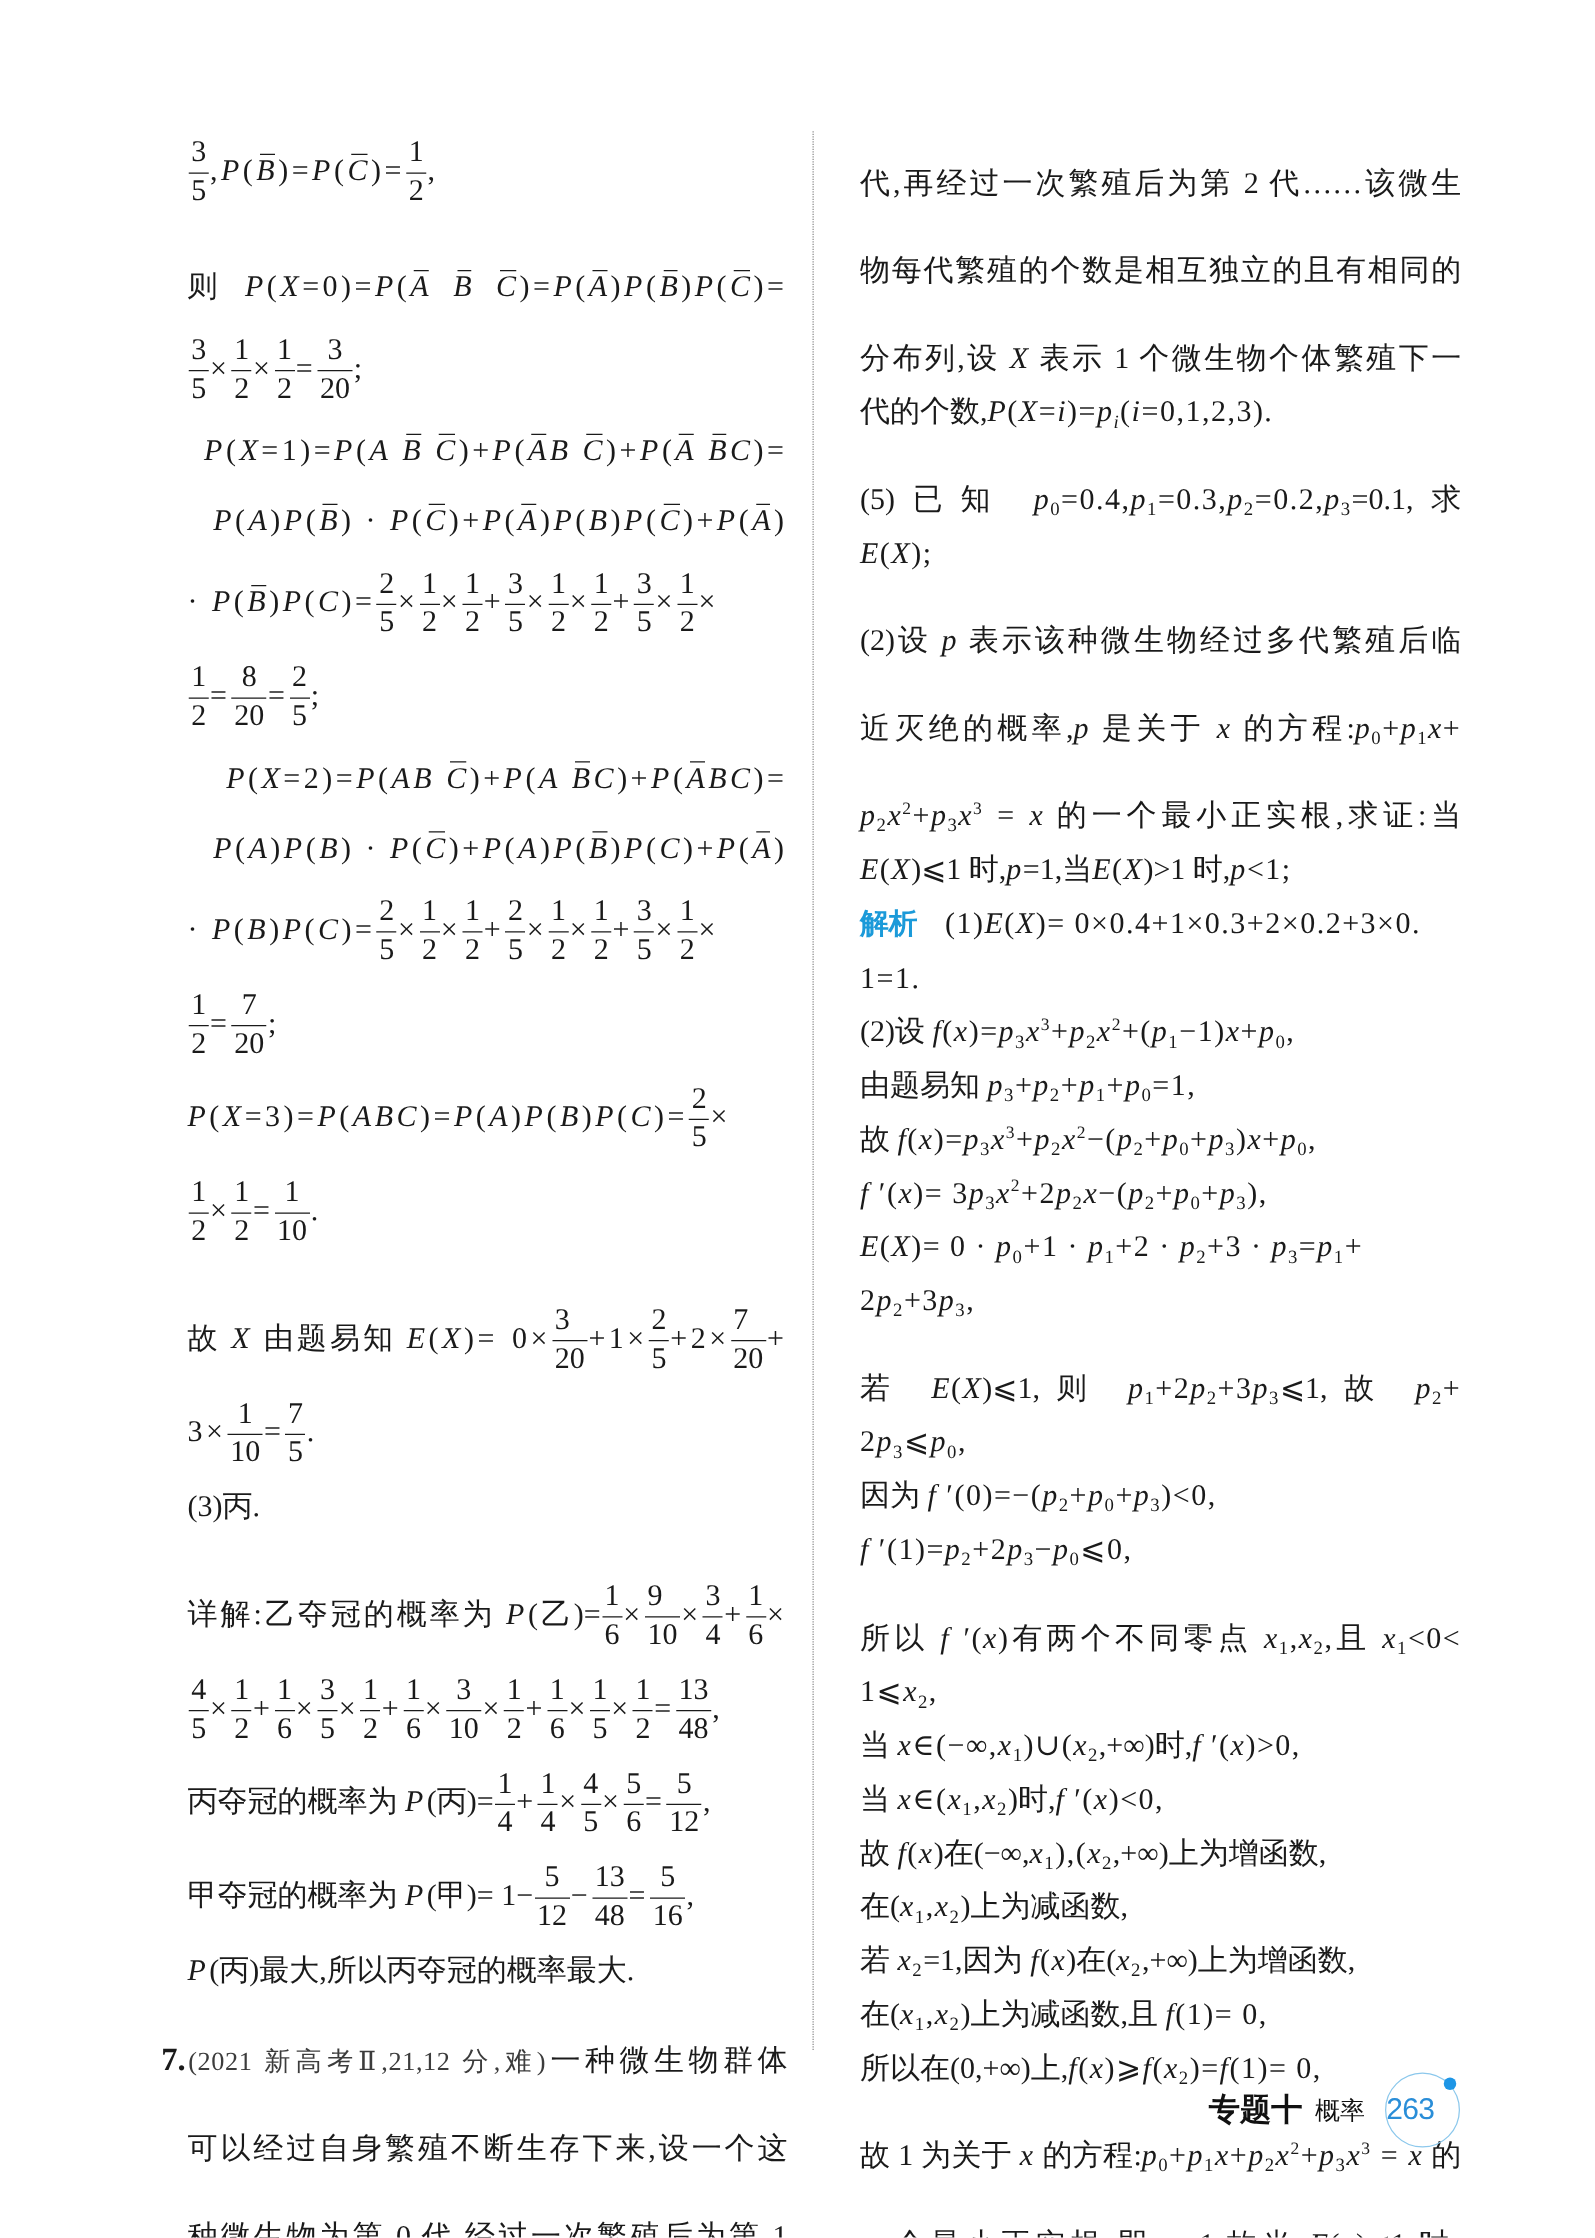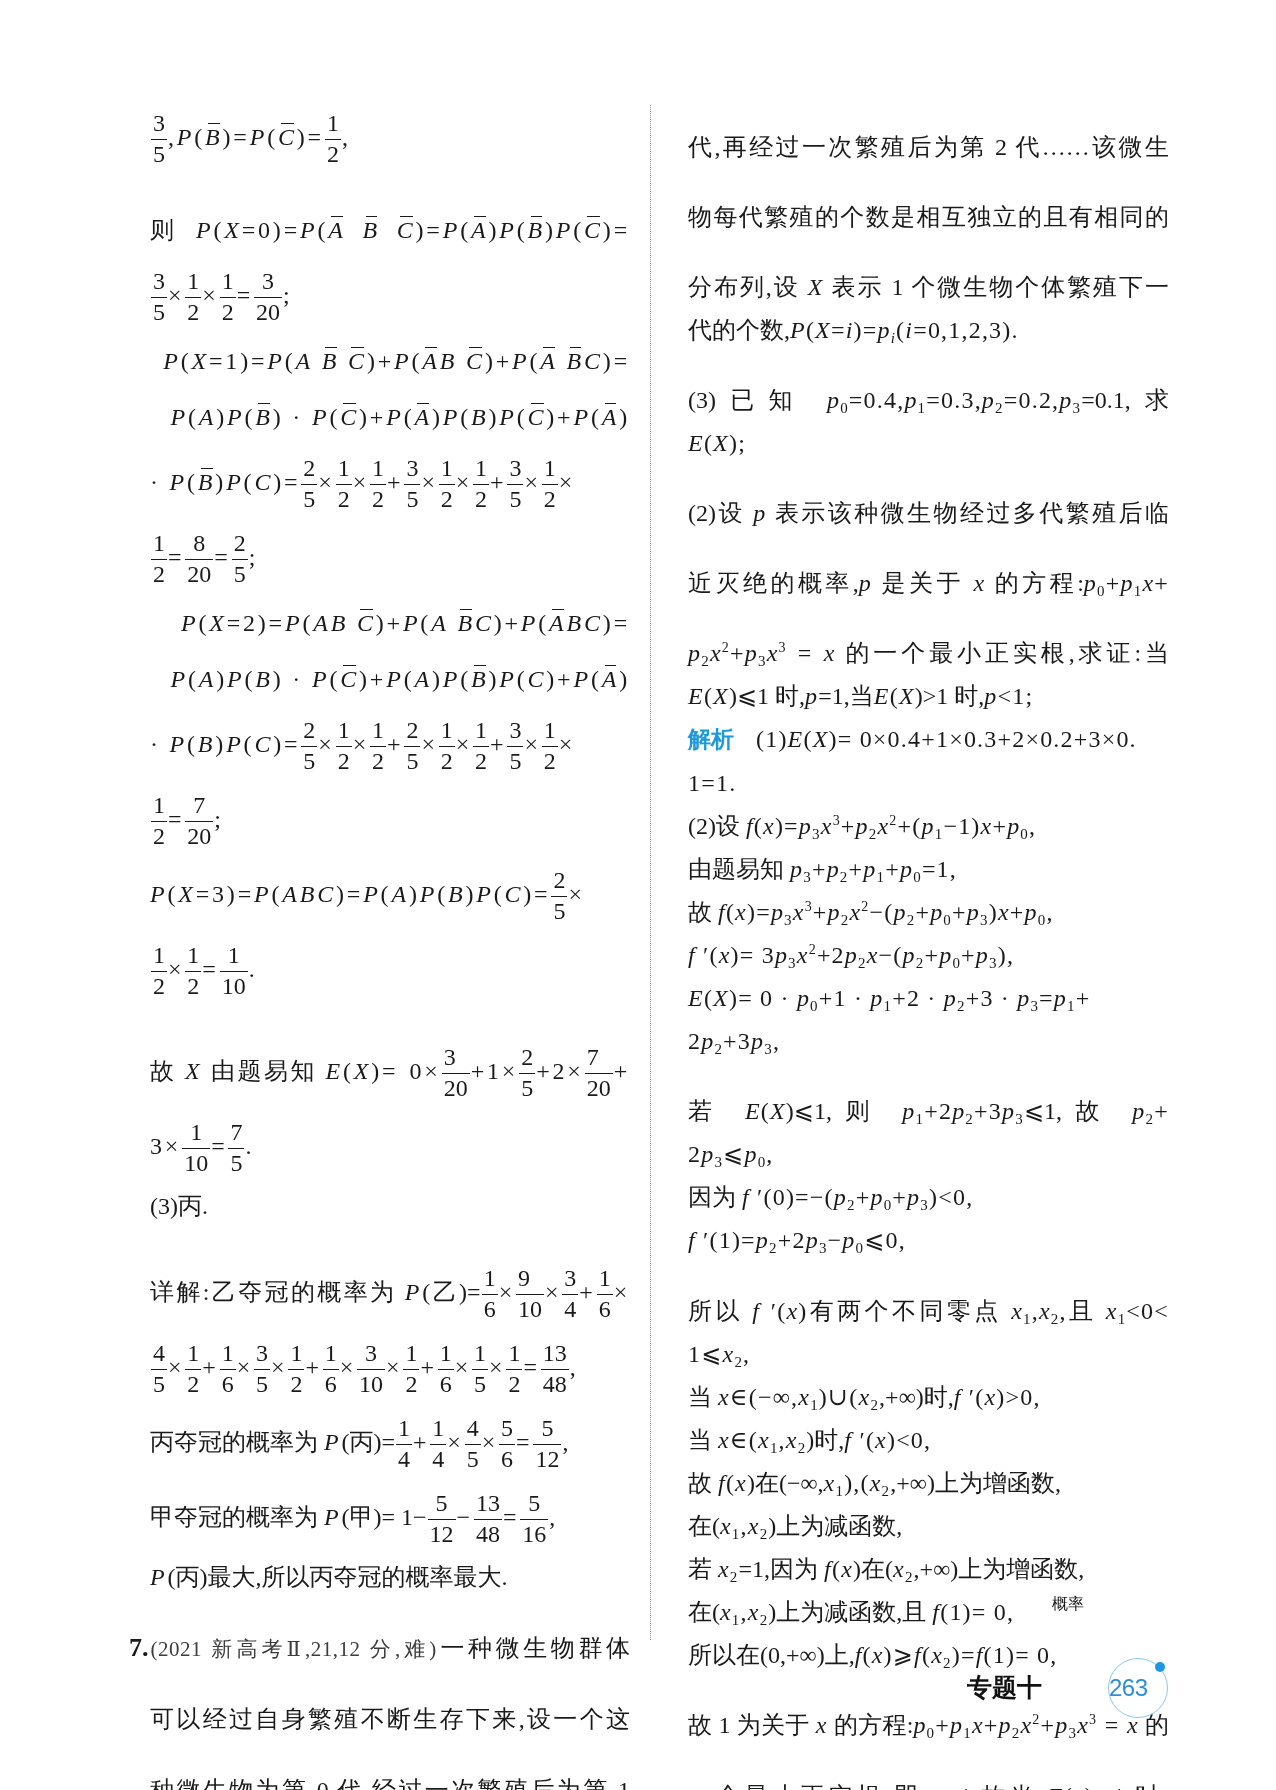--- a/index.html
+++ b/index.html
@@ -22,21 +22,21 @@
 .sb{font-size:15px;vertical-align:-5px;line-height:0;letter-spacing:var(--ms);}
 .sp{font-size:14px;vertical-align:9px;line-height:0;letter-spacing:var(--ms);}
 .frac{display:inline-flex;flex-direction:column;align-items:center;vertical-align:middle;line-height:1.08;margin:0 1px;letter-spacing:0;font-style:normal;}
 .frac .num{display:block;padding:0 2px 2px;border-bottom:1.4px solid var(--text);text-align:center;align-self:stretch;}
 .frac .den{display:block;padding:2px 2px 0;text-align:center;}
 .qnum{font-weight:bold;font-size:26px;margin-left:-21px;margin-right:2px;}
 .qsrc{font-size:21px;color:#3c3c3c;letter-spacing:0.5px;}
 .tag{color:var(--accent);font-family:"DejaVu Sans",sans-serif;font-weight:bold;font-size:23px;margin-right:22px;letter-spacing:0;}
 .divider{position:absolute;left:650px;top:105px;height:1535px;width:0;border-left:1.5px dotted var(--divider);}
 .sec-label{position:absolute;left:967px;top:1676px;font-family:"DejaVu Sans",sans-serif;font-weight:bold;font-size:25px;line-height:24px;color:#111;}
-.sec-title{position:absolute;left:1052px;top:1592px;font-family:"DejaVu Sans",sans-serif;font-size:16px;line-height:24px;color:#111;}
+.sec-title{position:absolute;left:1052px;top:1676px;font-family:"DejaVu Sans",sans-serif;font-size:20px;line-height:24px;color:#111;}
 .pnum{position:absolute;left:1108px;top:1658px;width:58px;height:58px;border:1.5px solid var(--page_circle);border-radius:50%;display:flex;align-items:center;justify-content:flex-start;font-family:"Liberation Sans",sans-serif;font-size:24px;color:var(--page_number);letter-spacing:-0.5px;}
 .dot{position:absolute;left:46px;top:3px;width:10px;height:10px;border-radius:50%;background:var(--page_dot);}
 </style>
 </head>
 <body>
 
 <div class="page">
   <div class="col left">
       <div class="block">
         <div class="line h-frac"><span class="frac">
@@ -269,21 +269,21 @@
     </div>
   <div class="divider"></div>
   <div class="col right">
       <div class="block">
         <div class="line just"><span class="tx">代,再经过一次繁殖后为第 2 代……该微生</span></div>
         <div class="line just"><span class="tx">物每代繁殖的个数是相互独立的且有相同的</span></div>
         <div class="line just"><span class="tx">分布列,设 </span><span class="mi">X</span><span class="tx"> 表示 1 个微生物个体繁殖下一</span></div>
         <div class="line"><span class="tx">代的个数,</span><span class="mi">P</span><span class="tx ms">(</span><span class="mi">X</span><span class="tx ms">=</span><span class="mi">i</span><span class="tx ms">)=</span><span class="mi">p</span><sub class="sb mi">i</sub><span class="tx ms">(</span><span class="mi">i</span><span class="tx ms">=0,1,2,3).</span></div>
       </div>
       <div class="block">
-        <div class="line just"><span class="tx">(3)已知 </span><span class="mi">p</span><sub class="sb">0</sub><span class="tx ms">=0.4,</span><span class="mi">p</span><sub class="sb">1</sub><span class="tx ms">=0.3,</span><span class="mi">p</span><sub class="sb">2</sub><span class="tx ms">=0.2,</span><span class="mi">p</span><sub class="sb">3</sub><span class="tx">=0.1,求</span></div>
+        <div class="line just"><span class="tx">(5)已知 </span><span class="mi">p</span><sub class="sb">0</sub><span class="tx ms">=0.4,</span><span class="mi">p</span><sub class="sb">1</sub><span class="tx ms">=0.3,</span><span class="mi">p</span><sub class="sb">2</sub><span class="tx ms">=0.2,</span><span class="mi">p</span><sub class="sb">3</sub><span class="tx">=0.1,求</span></div>
         <div class="line"><span class="mi">E</span><span class="tx ms">(</span><span class="mi">X</span><span class="tx ms">);</span></div>
       </div>
       <div class="block">
         <div class="line just"><span class="tx">(2)设 </span><span class="mi">p</span><span class="tx"> 表示该种微生物经过多代繁殖后临</span></div>
         <div class="line just"><span class="tx">近灭绝的概率,</span><span class="mi">p</span><span class="tx"> 是关于 </span><span class="mi">x</span><span class="tx"> 的方程:</span><span class="mi">p</span><sub class="sb">0</sub><span class="tx ms">+</span><span class="mi">p</span><sub class="sb">1</sub><span class="mi">x</span><span class="tx ms">+</span></div>
         <div class="line just"><span class="mi">p</span><sub class="sb">2</sub><span class="mi">x</span><sup class="sp">2</sup><span class="tx ms">+</span><span class="mi">p</span><sub class="sb">3</sub><span class="mi">x</span><sup class="sp">3</sup><span class="tx ms"> = </span><span class="mi">x</span><span class="tx"> 的一个最小正实根,求证:当</span></div>
         <div class="line"><span class="mi">E</span><span class="tx ms">(</span><span class="mi">X</span><span class="tx">)⩽1 时,</span><span class="mi">p</span><span class="tx">=1,当</span><span class="mi">E</span><span class="tx ms">(</span><span class="mi">X</span><span class="tx">)&gt;1 时,</span><span class="mi">p</span><span class="tx ms">&lt;1;</span></div>
       </div>
       <div class="block">
         <div class="line"><span class="tag">解析</span><span class="tx ms">(1)</span><span class="mi">E</span><span class="tx ms">(</span><span class="mi">X</span><span class="tx ms">)= 0×0.4+1×0.3+2×0.2+3×0.</span></div>

